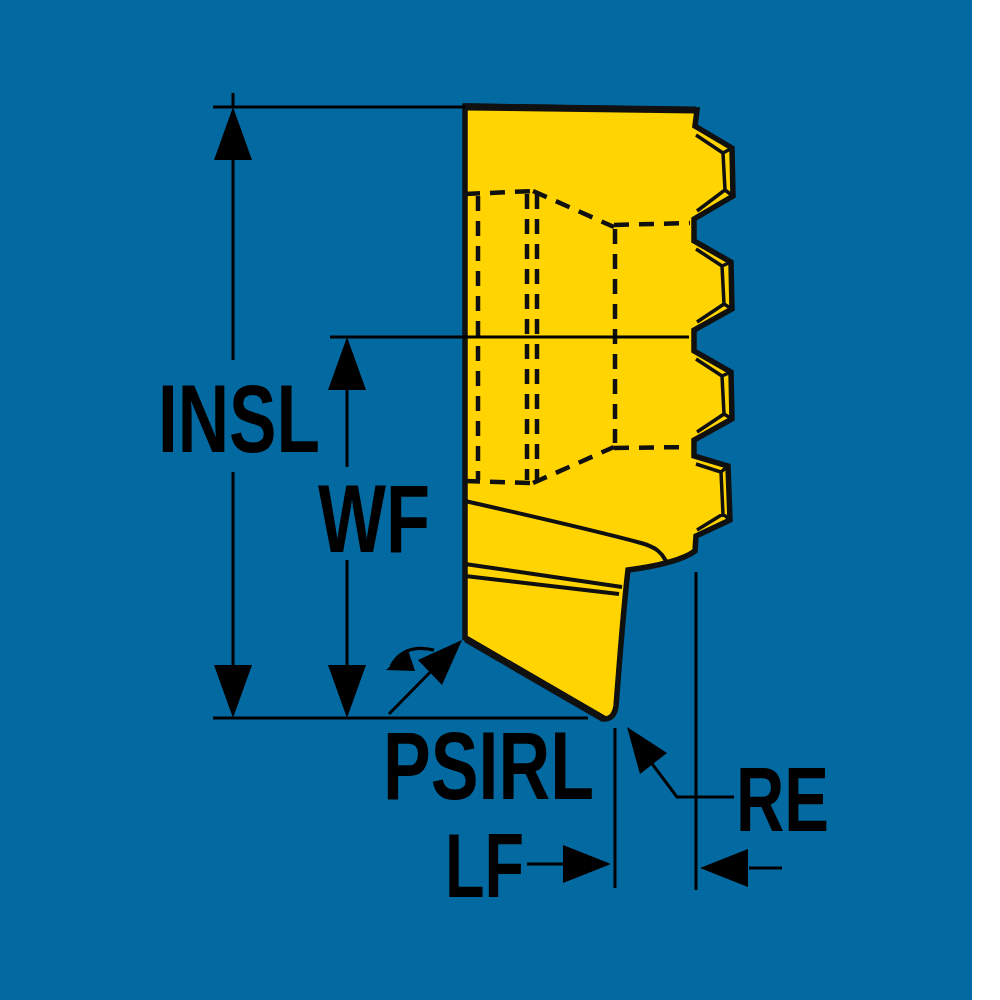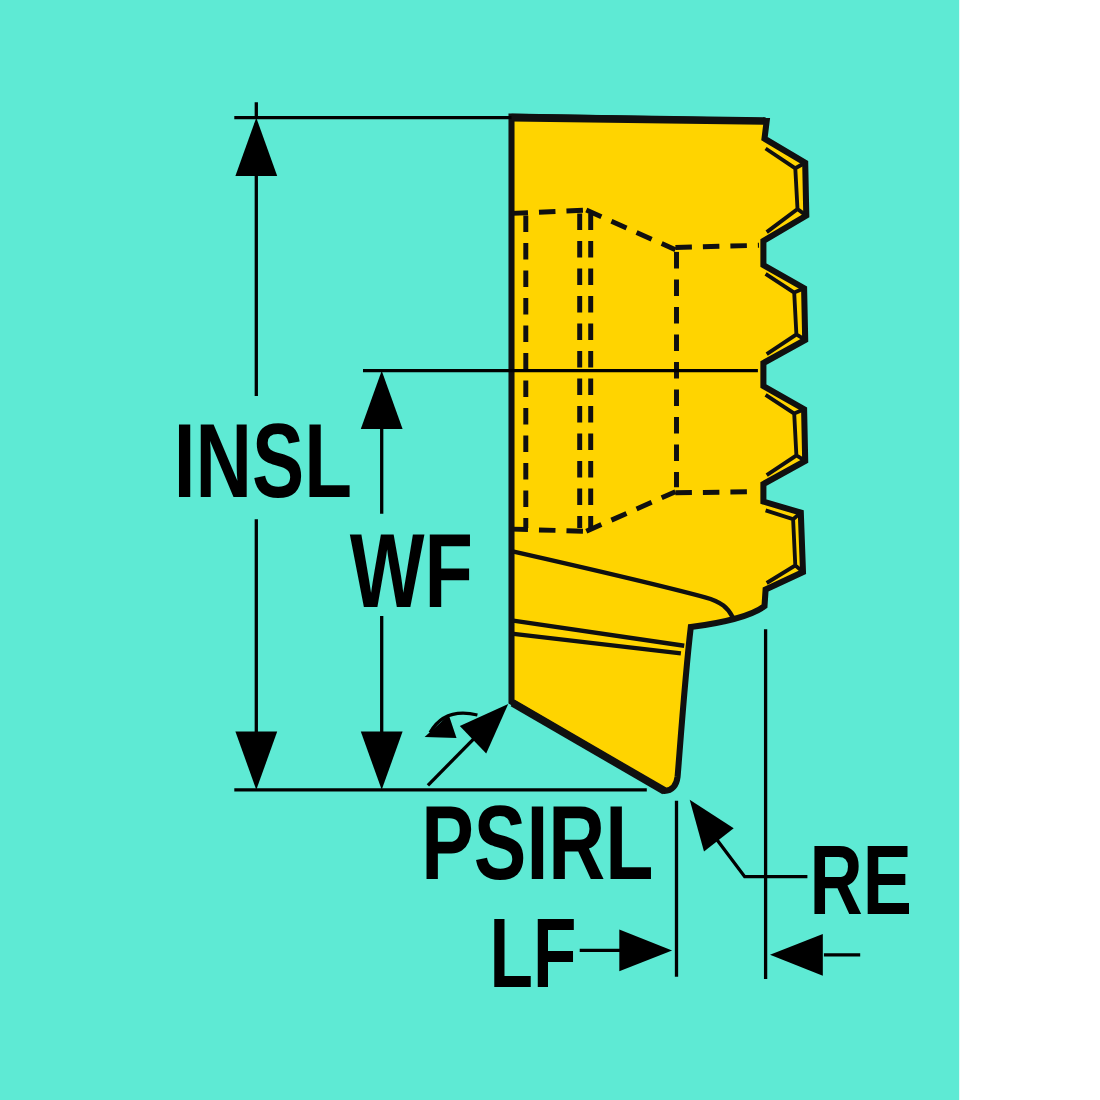--- a/index.html
+++ b/index.html
@@ -1,16 +1,16 @@
 <!DOCTYPE html>
 <html><head>
 <meta charset="utf-8">
 <style>
   html,body{margin:0;padding:0;background:#ffffff;}
-  .stage{position:relative;width:872px;height:1000px;background:#5eead4;overflow:hidden;}
+  .stage{position:relative;width:972px;height:1000px;background:#0369a1;overflow:hidden;}
   svg{display:block;}
   .dim{stroke:#000000;stroke-width:3;fill:none;}
   .arrow{fill:#000000;stroke:none;}
   .outline{stroke:#101010;stroke-width:5.5;stroke-linejoin:miter;}
   .inner{stroke:#101010;stroke-width:3.5;fill:none;}
   .dashed{stroke:#101010;stroke-width:4.5;fill:none;stroke-dasharray:15 10;}
   .lbl{font-family:"Liberation Sans", sans-serif;font-weight:bold;fill:#000000;}
 </style>
 </head>
 <body>

